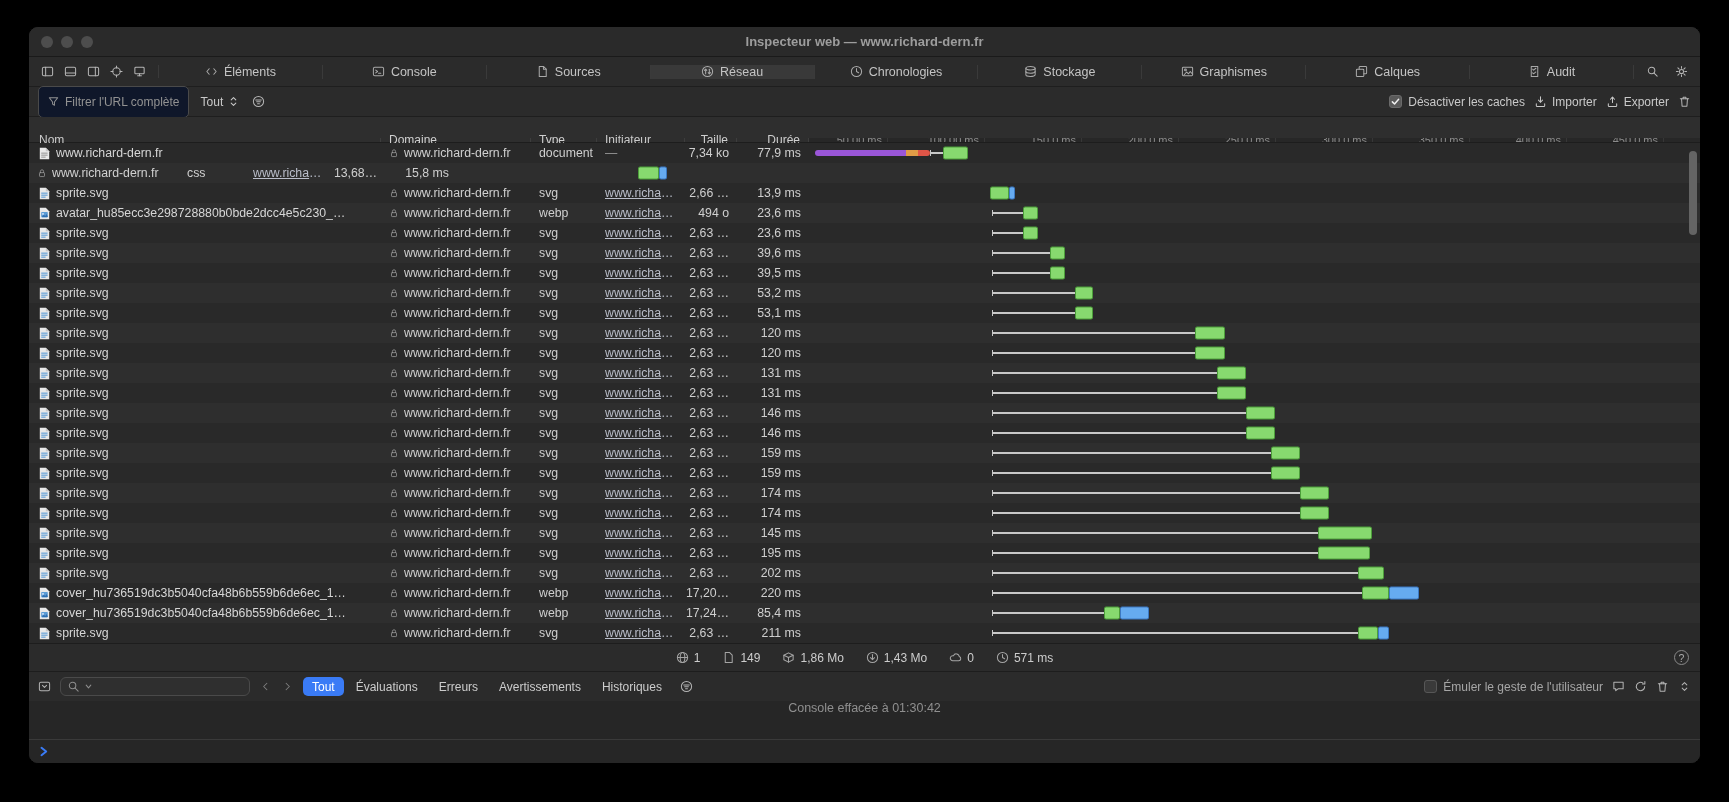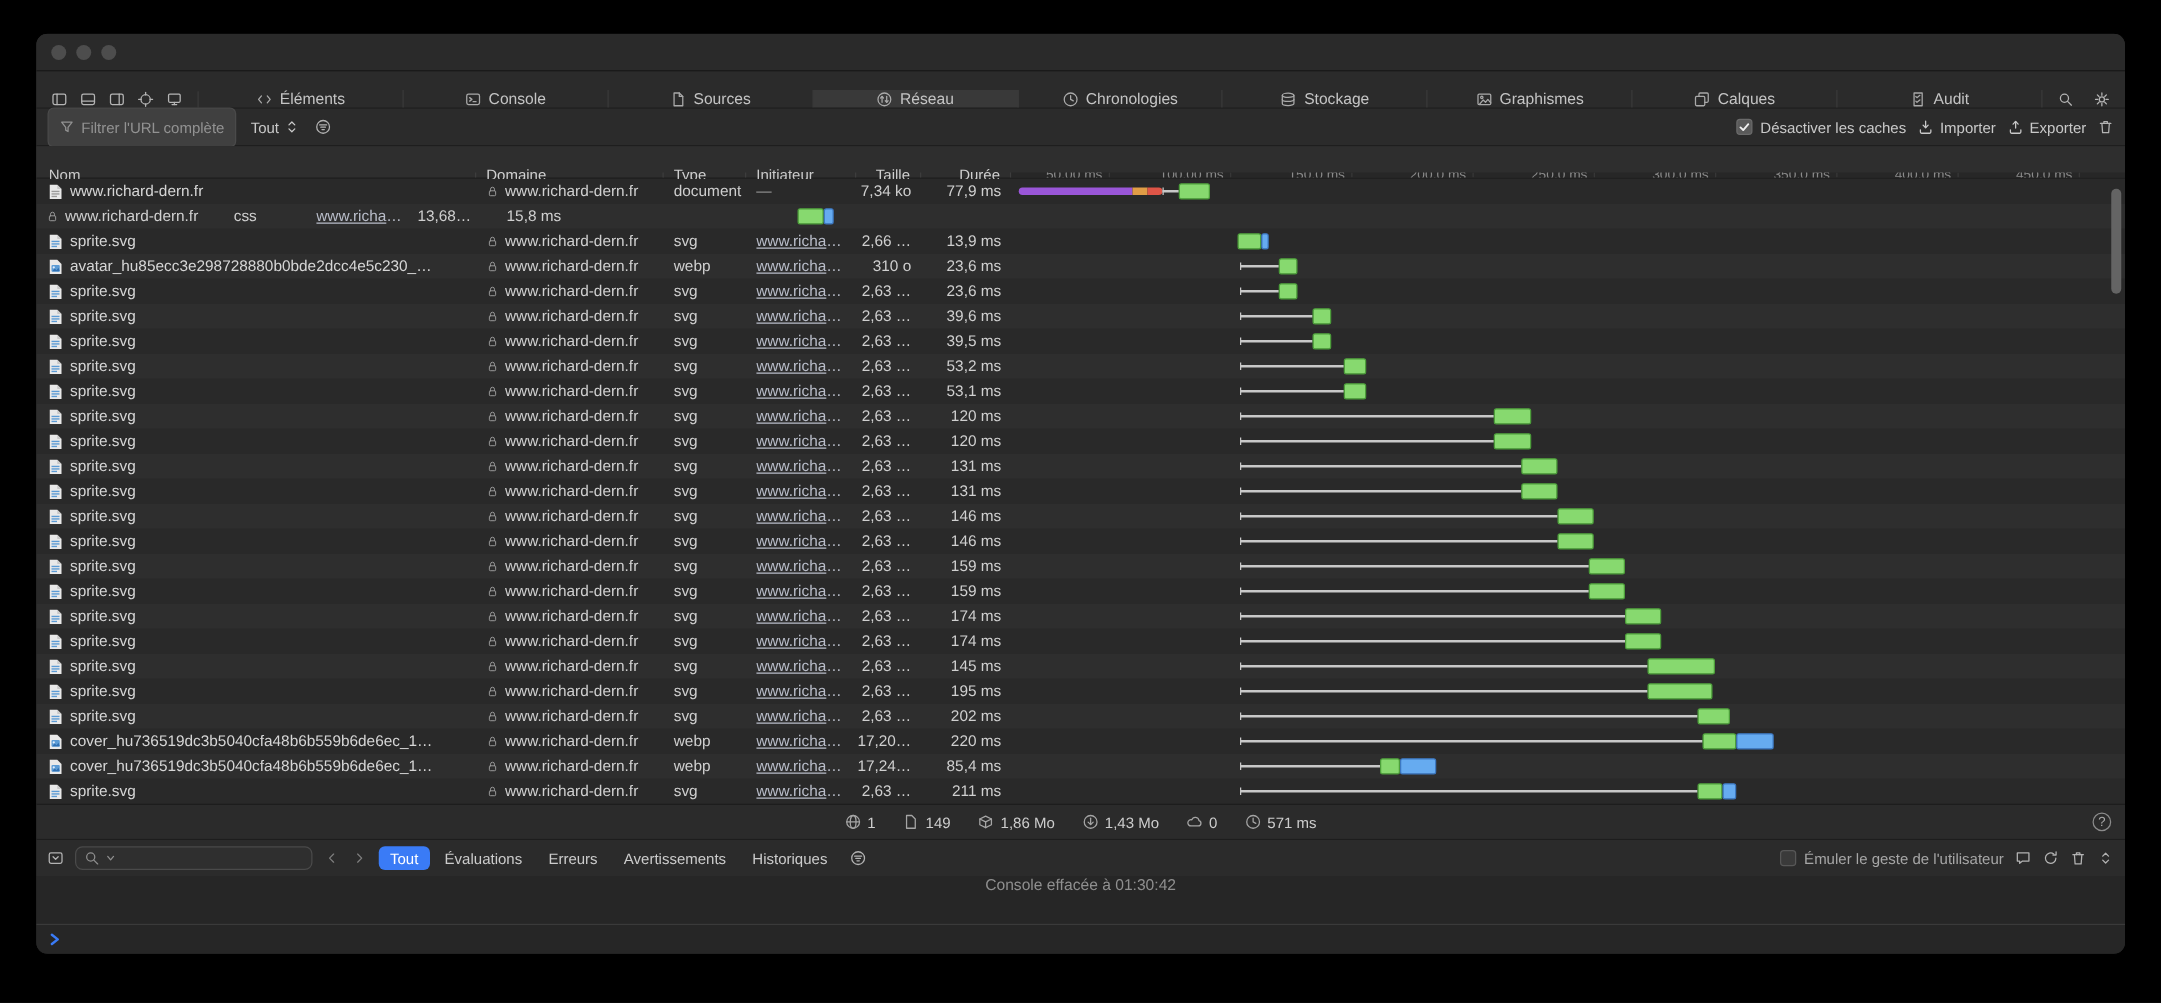--- a/index.html
+++ b/index.html
@@ -6,30 +6,30 @@
   html,body{width:1729px;height:802px;background:#000;font-family:"Liberation Sans",sans-serif;overflow:hidden;}
   .window{position:absolute;left:28px;top:26px;width:1673px;height:738px;background:#282828;border-radius:10px;overflow:hidden;display:flex;flex-direction:column;box-shadow:0 22px 70px rgba(0,0,0,.8);border:1px solid #000;}
   .icon{display:inline-flex;align-items:center;justify-content:center;}
   .spacer{flex:1;}
   
   .titlebar{flex:none;height:30px;background:#2a2a2a;border-bottom:1px solid #1a1a1a;display:flex;align-items:center;position:relative;}
   .traffic{display:flex;gap:8px;margin-left:12px;z-index:2;}
   .traffic .dot{width:12px;height:12px;border-radius:50%;background:#4d4d4d;}
   .title{position:absolute;left:0;right:0;text-align:center;color:#9d9d9d;font-size:13px;font-weight:700;}
   
-  .tabbar{flex:none;height:30px;background:#2b2b2b;border-bottom:1px solid #1e1e1e;display:flex;align-items:flex-end;color:#b5b5b5;}
+  .tabbar{flex:none;height:30px;background:#2b2b2b;border-bottom:1px solid #1e1e1e;display:flex;align-items:center;color:#b5b5b5;}
   .dock{display:flex;align-items:center;gap:10px;padding:0 12px;border-right:1px solid #3a3a3a;}
   .tabs{flex:1;display:flex;}
   .tab{flex:1;display:flex;align-items:center;justify-content:center;gap:6px;color:#c4c4c4;font-size:12.5px;border-right:1px solid #3a3a3a;cursor:default;}
   .tab .icon{color:#a9a9a9;}
   .tab.active{background:rgba(255,255,255,.07);}
   .tabbar-right{display:flex;align-items:center;gap:16px;padding:0 12px;}
   
   .netbar{flex:none;height:30px;background:#2b2b2b;border-bottom:1px solid #1e1e1e;display:flex;align-items:center;gap:9px;padding:0 9px;color:#c9c9c9;font-size:12px;}
-  .filter-field{display:flex;align-items:center;gap:5px;height:32px;padding:0 8px;border:1px solid #4a4a4a;border-radius:5px;color:#929292;background:#404040;}
+  .filter-field{display:flex;align-items:center;gap:5px;height:32px;padding:0 8px;border:1px solid #4a4a4a;border-radius:5px;color:#929292;background:#0f172a;}
   .scope-btn{display:flex;align-items:center;gap:4px;padding:0 3px;}
   .check{display:flex;align-items:center;gap:6px;}
   .checkbox{width:13px;height:13px;border-radius:3px;background:#5a5a5a;border:1px solid #6a6a6a;display:inline-flex;align-items:center;justify-content:center;color:#efefef;}
   .checkbox.unchecked{background:#3a3a3a;border-color:#575757;color:transparent;}
   .tool-btn{display:flex;align-items:center;gap:5px;}
   .cbtn{color:#b3b3b3;}
   
   .table{flex:none;height:526px;position:relative;background:#282828;}
   .thead{height:26px;display:flex;background:#2e2e2e;border-bottom:1px solid #1d1d1d;color:#cbcbcb;font-size:12px;}
   .th{display:flex;align-items:center;padding:0 8px;border-right:1px solid #3d3d3d;margin-top:21px;}
@@ -86,20 +86,21 @@
 <body>
 
 <div class="window">
 
   <div class="titlebar">
     <div class="traffic">
       <span class="dot"></span>
       <span class="dot"></span>
       <span class="dot"></span>
     </div>
+    <div class="title">Inspecteur web — www.richard-dern.fr</div>
   </div>
 
   <div class="tabbar">
     <div class="dock">
       <span class="icon">
           <svg viewBox="0 0 14 14" width="13" height="13" fill="none" stroke="currentColor" stroke-width="1.1" stroke-linecap="round" stroke-linejoin="round">
             <rect x="1.5" y="2.5" width="11" height="9" rx="1.5"></rect>
             <line x1="5" y1="2.5" x2="5" y2="11.5"></line>
           </svg>
         </span>
@@ -449,21 +450,21 @@
                 <rect x="3.5" y="6.5" width="7" height="5.5" rx="1"></rect>
                 <path d="M4.8 6.5 v-1.8 a2.2 2.2 0 0 1 4.4 0 v1.8"></path>
               </svg>
             </span>
             <span>www.richard-dern.fr</span>
           </div>
           <div class="cell c-type">webp</div>
           <div class="cell c-init">
             <span class="link">www.richard-d…</span>
           </div>
-          <div class="cell c-size">310 o</div>
+          <div class="cell c-size">494 o</div>
           <div class="cell c-dur">23,6 ms</div>
           <div class="cell c-wf">
             <div class="seg line" style="left: 182.76px; width: 31.04px;"></div>
             <div class="seg green" style="left: 213.8px; width: 15.52px;"></div>
           </div>
         </div>
         <div class="row">
           <div class="cell c-name">
             <span class="ficon">
               <svg width="11" height="13" viewBox="0 0 11 13">

